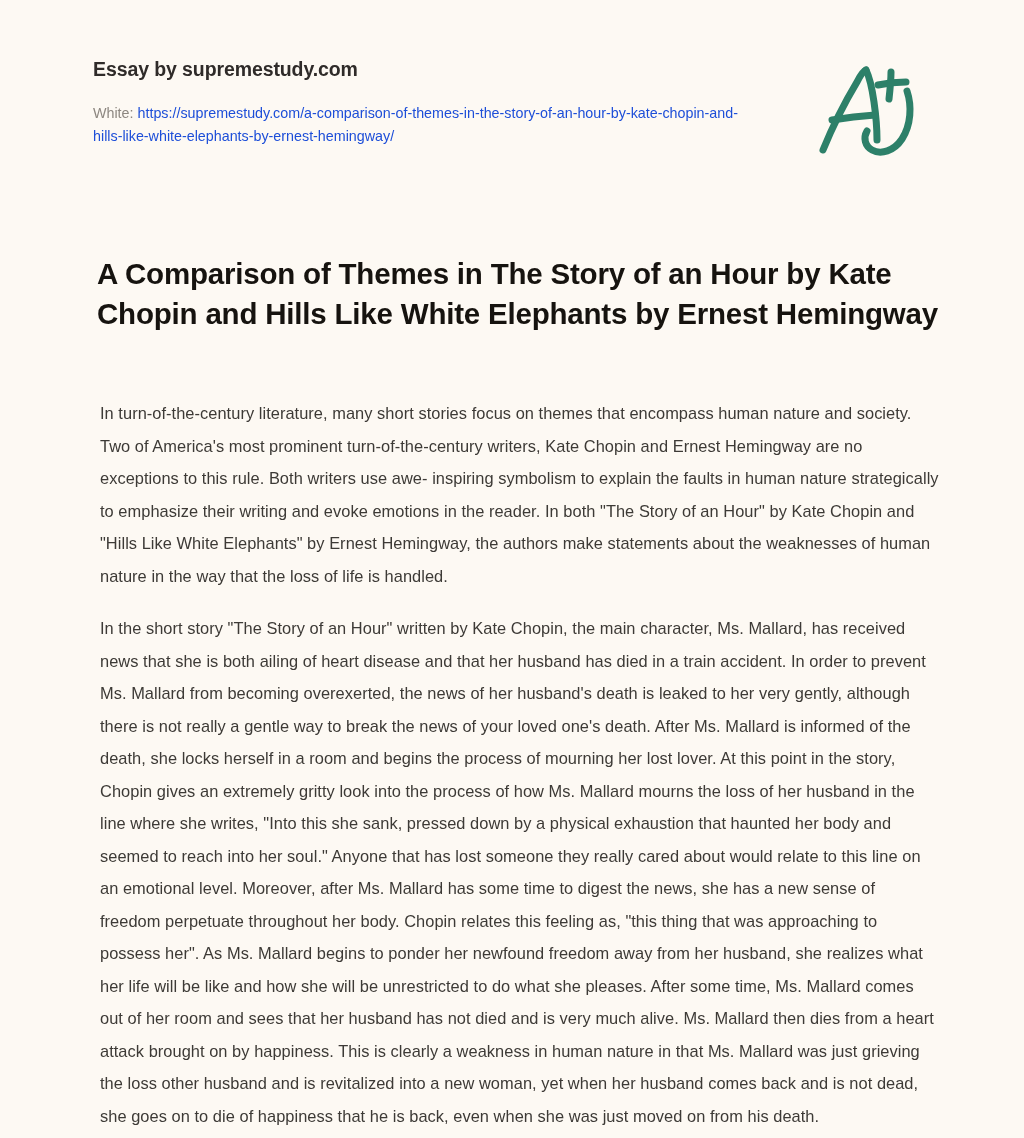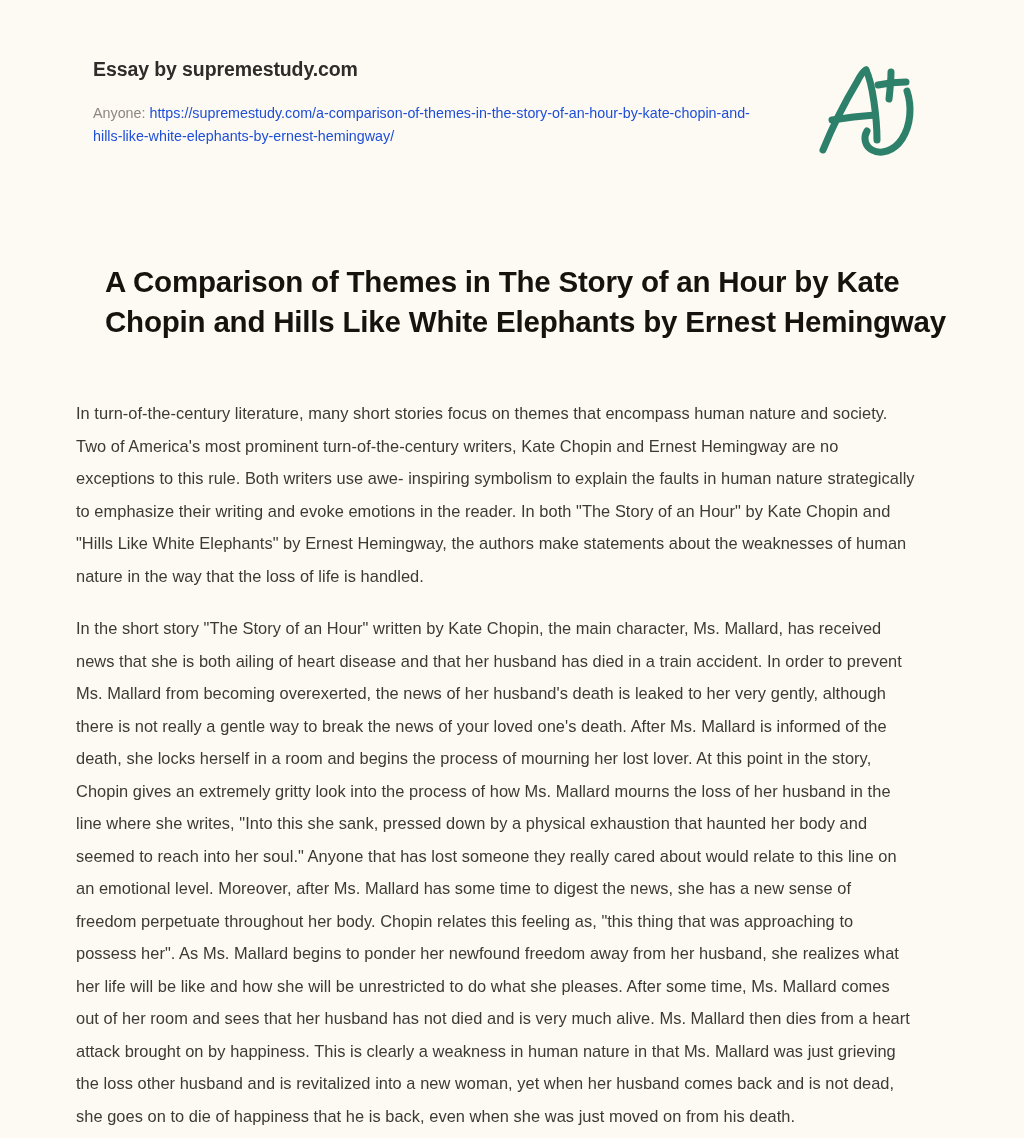--- a/index.html
+++ b/index.html
@@ -67,32 +67,32 @@
     height: 105px;
   }
   .logo svg { display: block; width: 110px; height: 105px; }
 
   
   .doc-title {
     position: absolute;
     left: 93px;
     top: 250px;
     width: 852px;
-    margin: 12px;
+    margin: 4px;
     font-size: 29.5px;
     font-weight: 700;
     line-height: 40px;
     letter-spacing: -0.2px;
     color: #16130f;
   }
 
   
   .article {
     position: absolute;
-    left: 76px;
+    left: 100px;
     top: 397px;
     width: 840px;
   }
 
   .article p {
     margin: 0 0 20px 0;
     font-size: 16.4px;
     line-height: 32.5px;
     color: #3d3a36;
     letter-spacing: 0.05px;
@@ -101,21 +101,21 @@
   .article p:last-child { margin-bottom: 0; }
 </style>
 </head>
 <body>
 
 <div class="page">
 
   <div class="header">
     <p class="essay-by">Essay by supremestudy.com</p>
     <div class="source-line">
-      <span class="source-label">Anyone: </span><a class="source-url" href="#">https://supremestudy.com/a-comparison-of-themes-in-the-story-of-an-hour-by-kate-chopin-and-hills-like-white-elephants-by-ernest-hemingway/</a>
+      <span class="source-label">White: </span><a class="source-url" href="#">https://supremestudy.com/a-comparison-of-themes-in-the-story-of-an-hour-by-kate-chopin-and-hills-like-white-elephants-by-ernest-hemingway/</a>
     </div>
   </div>
 
   <div class="logo">
     <svg viewBox="0 0 110 105" xmlns="http://www.w3.org/2000/svg" aria-hidden="true">
       <g fill="none" stroke="#2d8069" stroke-linecap="round" stroke-linejoin="round">
 
         <path d="M11 92 C 20 70, 33 44, 45 24 C 48 18, 51 13, 54 12" stroke-width="7"></path>
 
         <path d="M54 12 C 57 18, 60 30, 62 44 C 64 58, 65 72, 65 82" stroke-width="7"></path>

